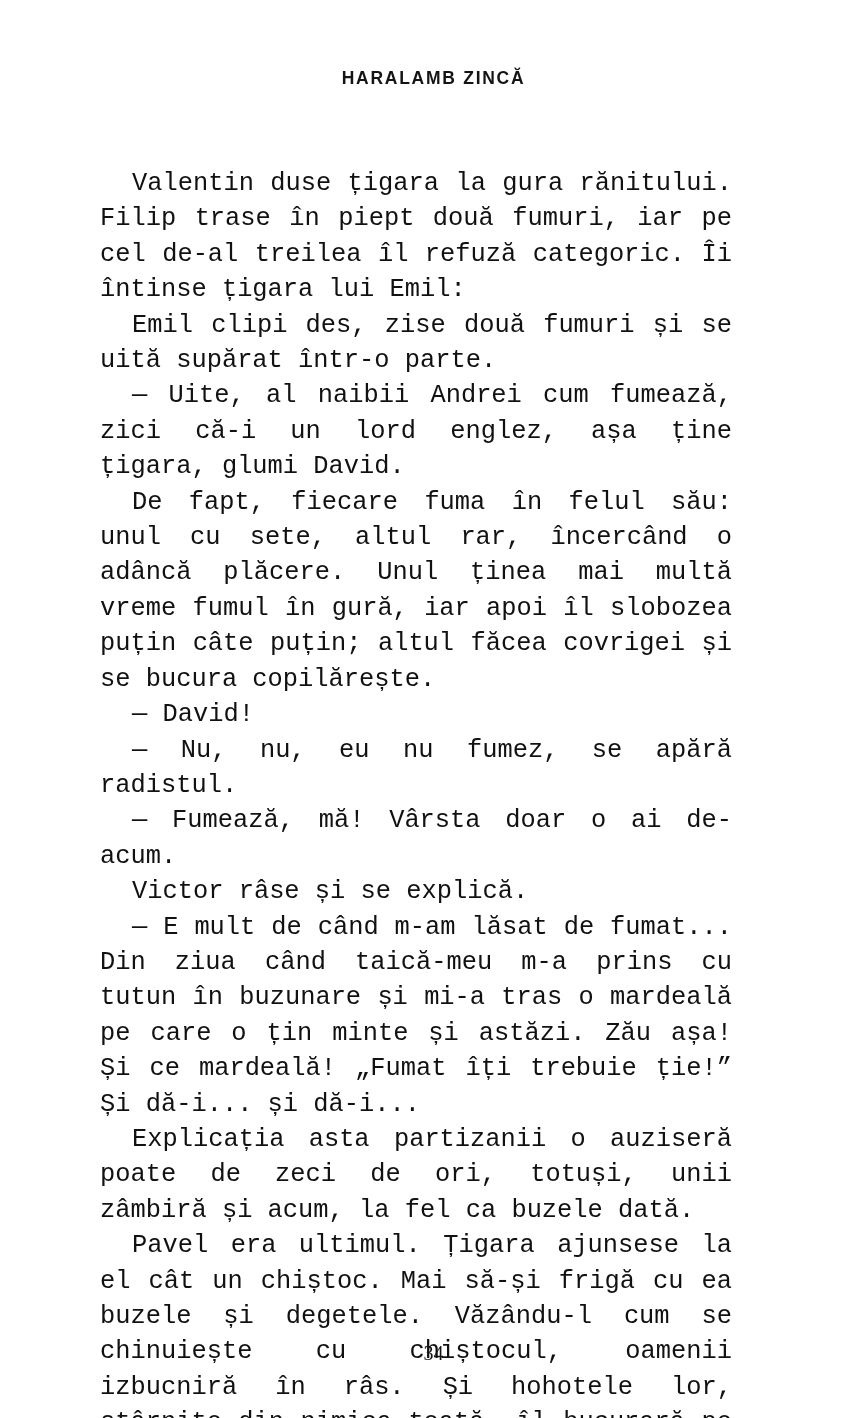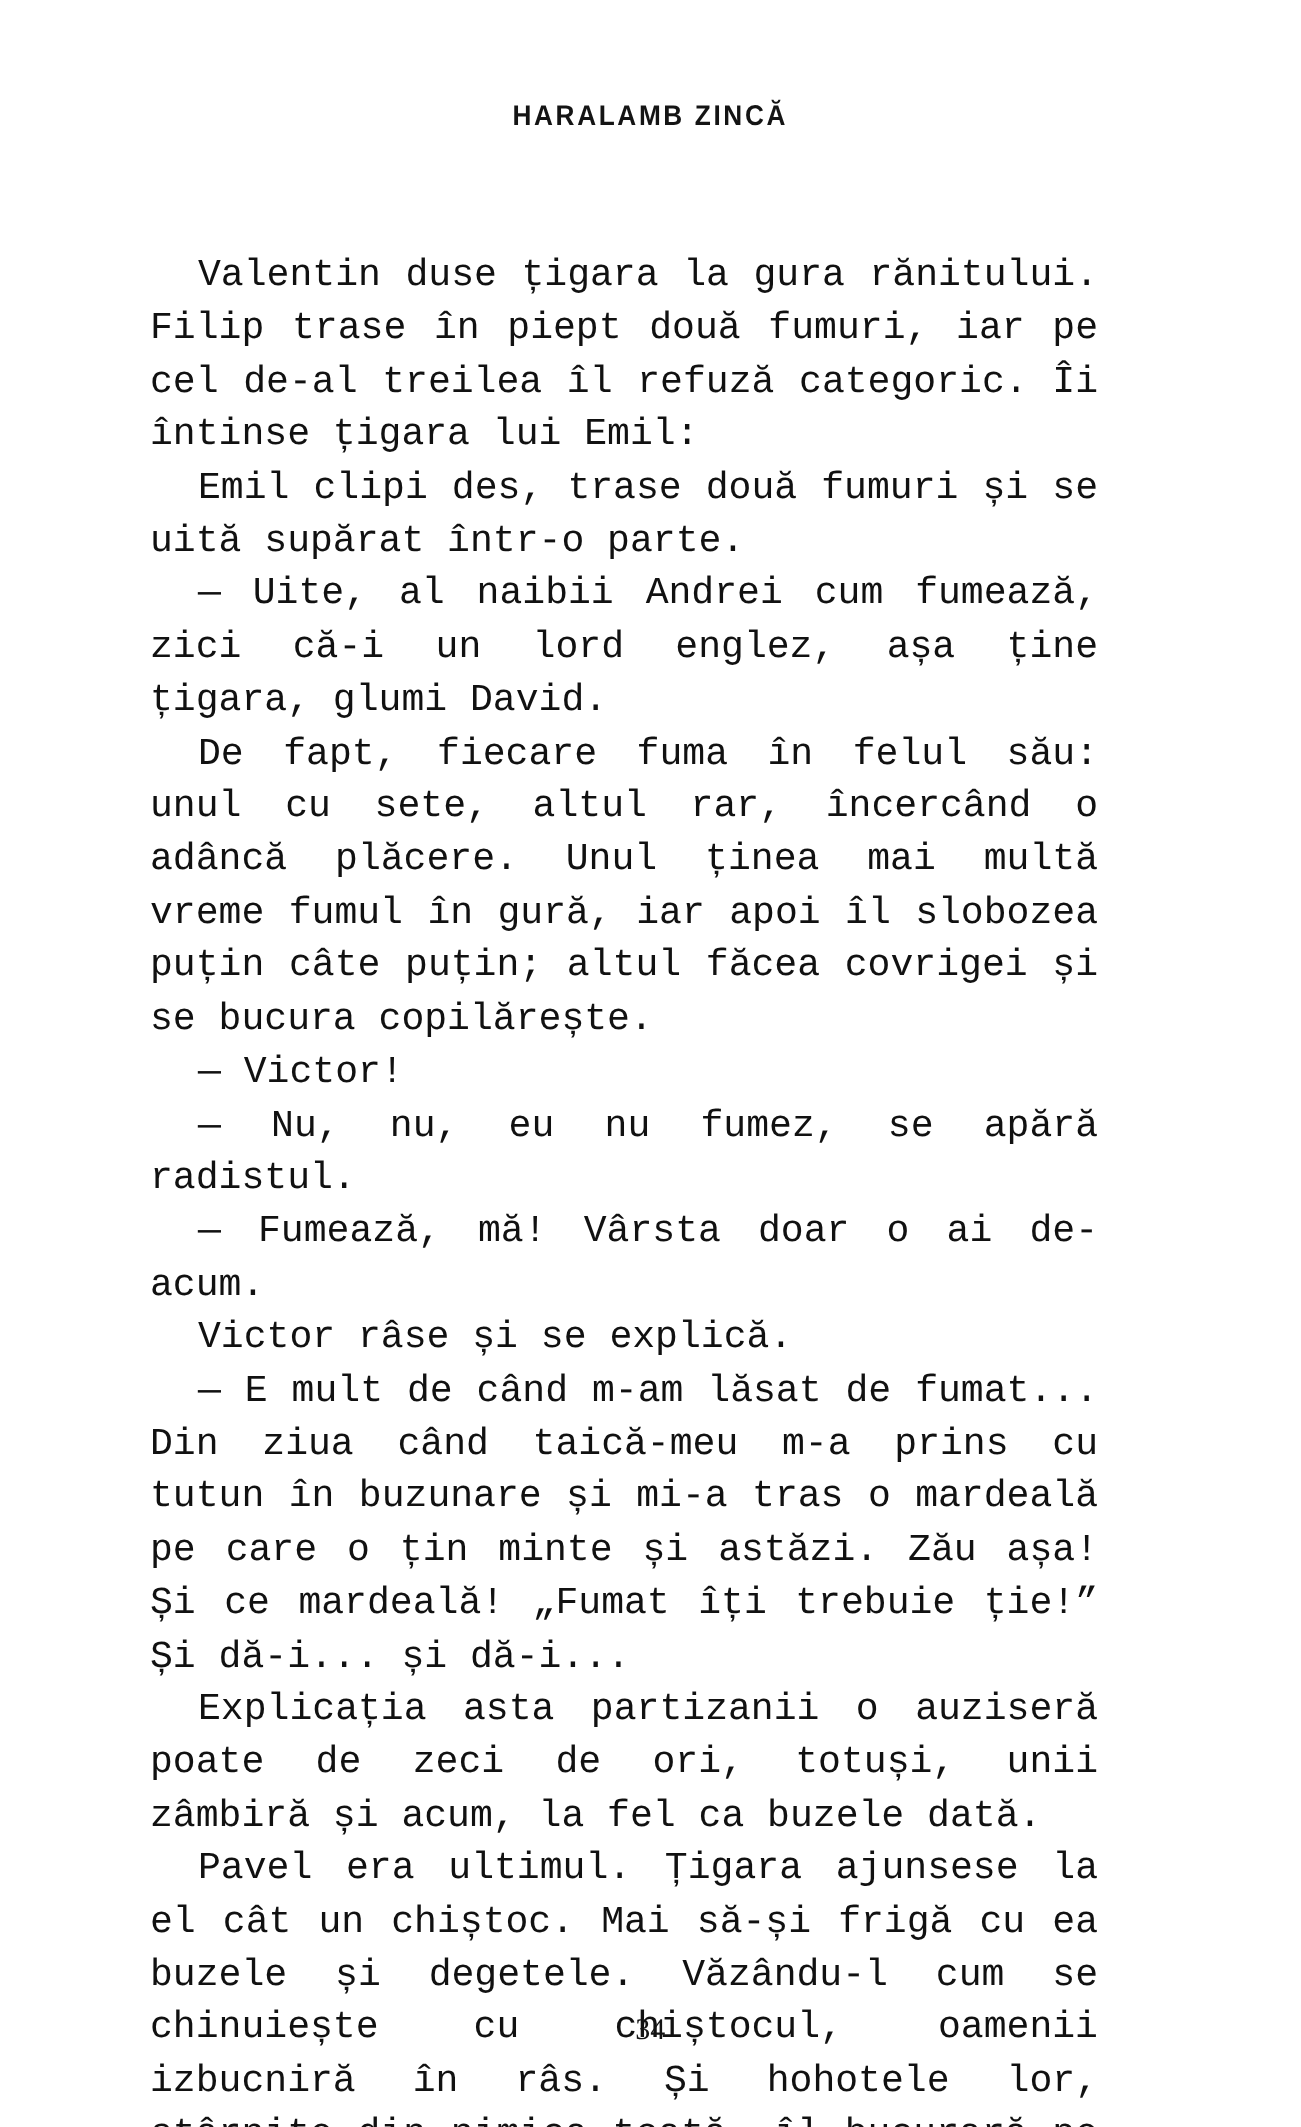--- a/index.html
+++ b/index.html
@@ -78,24 +78,24 @@
 </style>
 </head>
 <body>
 
 <div class="page">
 
   <div class="running-head">HARALAMB ZINCĂ</div>
 
   <div class="textblock">
     <p>Valentin duse țigara la gura rănitului. Filip trase în piept două fumuri, iar pe cel de-al treilea îl refuză categoric. Îi întinse țigara lui Emil:</p>
-    <p>Emil clipi des, trase două fumuri și se uită supărat într-o parte.</p>
+    <p>Emil clipi des, zise două fumuri și se uită supărat într-o parte.</p>
     <p>— Uite, al naibii Andrei cum fumează, zici că-i un lord englez, așa ține țigara, glumi David.</p>
     <p>De fapt, fiecare fuma în felul său: unul cu sete, altul rar, încercând o adâncă plăcere. Unul ținea mai multă vreme fumul în gură, iar apoi îl slobozea puțin câte puțin; altul făcea covrigei și se bucura copilărește.</p>
-    <p>— Victor!</p>
+    <p>— David!</p>
     <p>— Nu, nu, eu nu fumez, se apără radistul.</p>
     <p>— Fumează, mă! Vârsta doar o ai de-acum.</p>
     <p>Victor râse și se explică.</p>
     <p>— E mult de când m-am lăsat de fumat... Din ziua când taică-meu m-a prins cu tutun în buzunare și mi-a tras o mardeală pe care o țin minte și astăzi. Zău așa! Și ce mardeală! „Fumat îți trebuie ție!” Și dă-i... și dă-i...</p>
     <p>Explicația asta partizanii o auziseră poate de zeci de ori, totuși, unii zâmbiră și acum, la fel ca buzele dată.</p>
     <p>Pavel era ultimul. Țigara ajunsese la el cât un chiștoc. Mai să-și frigă cu ea buzele și degetele. Văzându-l cum se chinuiește cu chiștocul, oamenii izbucniră în râs. Și hohotele lor, stârnite din nimica toată, îl bucurară pe comandant. „Oamenii râd, își zise, deci încă nu și-au pierdut încrederea în puterile lor”. Râse și el.</p>
   </div>
 
   <div class="folio">34</div>
 

